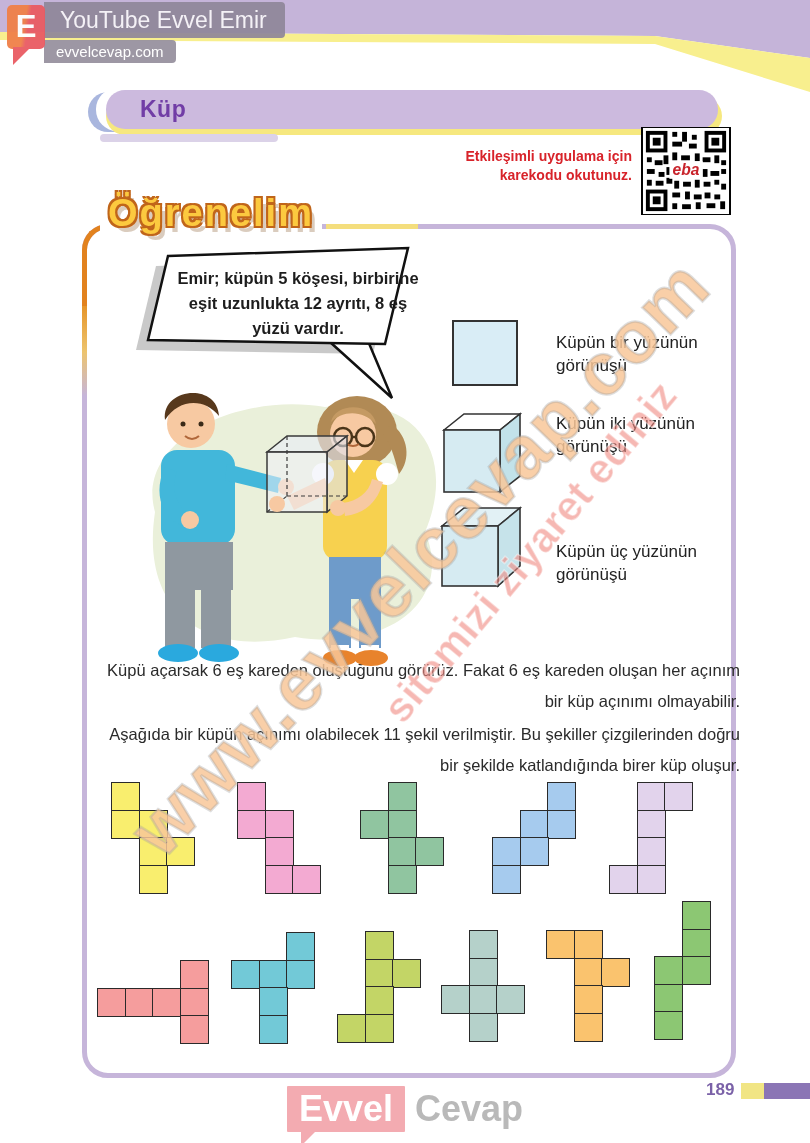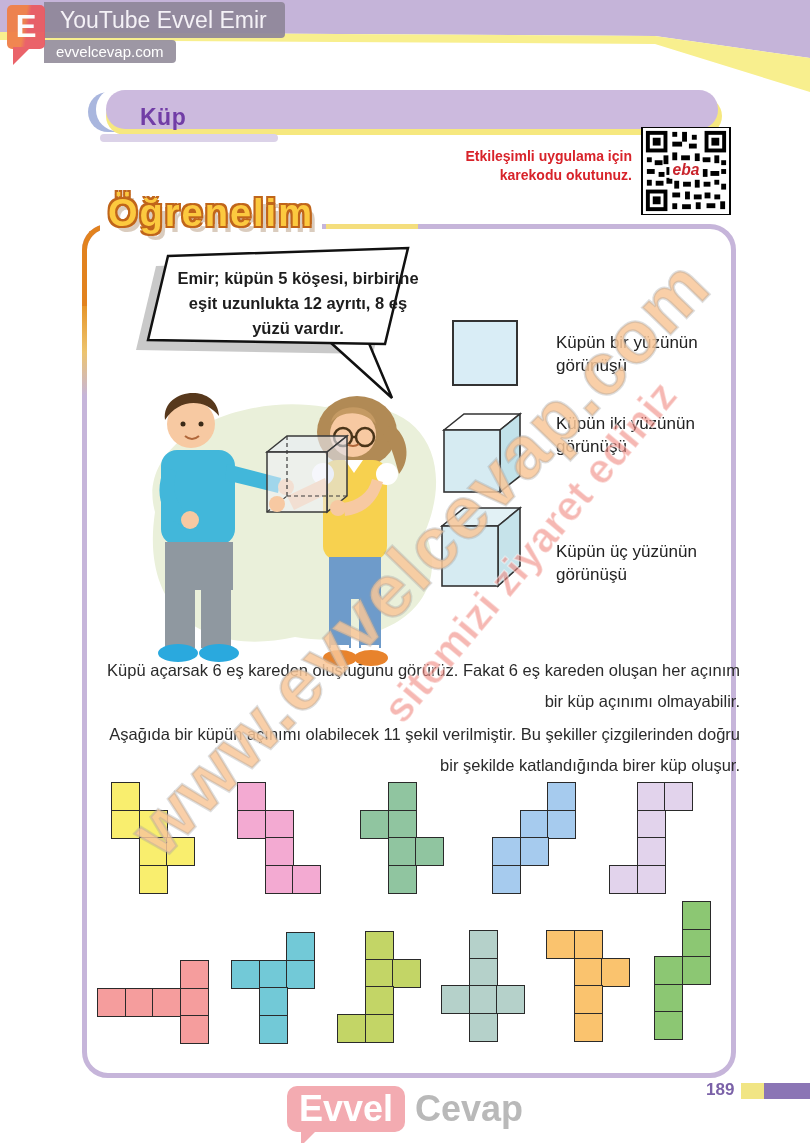--- a/index.html
+++ b/index.html
@@ -20,21 +20,21 @@
           border-radius:0 4px 4px 0;}
   .site-bar{left:44px;top:40px;height:23px;line-height:23px;padding:0 12px;
           background:rgba(152,145,159,.95);color:#fff;font-size:15px;z-index:4;
           border-radius:0 4px 4px 0;}
 
   
   .kup-blue{left:88px;top:92px;width:160px;height:40px;border-radius:20px;background:#a9b6de;}
   .kup-white{left:96px;top:88px;width:622px;height:43px;border-radius:21px;background:#ffffff;}
   .kup-yellow{left:106px;top:97px;width:616px;height:38px;border-radius:19px;background:#f6e87f;}
   .kup-main{left:106px;top:90px;width:612px;height:39px;border-radius:19px;background:#ccbade;}
-  .kup-label{padding-left:34px;line-height:39px;font-size:23px;font-weight:bold;color:#713da6;letter-spacing:.5px;margin-top:8px;}
+  .kup-label{padding-left:34px;line-height:39px;font-size:23px;font-weight:bold;color:#713da6;letter-spacing:.5px;}
   .kup-under{left:100px;top:134px;width:178px;height:8px;border-radius:4px;background:#dbd2e8;}
 
   
   .qr{left:641px;top:127px;width:90px;height:88px;}
   .qr-text{left:410px;top:147px;width:222px;text-align:right;color:#d8232a;
            font-weight:bold;font-size:14px;line-height:19px;white-space:nowrap;}
 
   
   .content-box{left:82px;top:224px;width:644px;height:844px;border:5px solid #c6b5da;border-radius:26px;}
   .corner-orange{left:82px;top:224px;width:30px;height:82px;border-top:5px solid #e2821e;
@@ -78,21 +78,21 @@
   .wm-big{left:-70px;top:515px;width:980px;font-size:74px;letter-spacing:2px;
       color:rgba(248,199,153,.85);-webkit-text-stroke:2.5px rgba(160,160,160,.35);
       transform:rotate(-46deg);}
   .wm-small{left:210px;top:528px;width:640px;font-size:42px;
       color:rgba(240,136,128,.6);-webkit-text-stroke:1.5px rgba(255,255,255,.45);
       transform:rotate(-50deg);}
 
   
   .brand{left:0;top:1086px;width:810px;display:flex;justify-content:center;align-items:center;z-index:45;}
   .brand-box{position:relative;background:#f3abb1;color:#fff;font-weight:bold;font-size:36px;
-      padding:2px 12px;border-radius:10px;}
+      padding:2px 12px;border-radius:1px;}
   .brand-box:after{content:"";position:absolute;left:14px;bottom:-14px;border:8px solid transparent;
       border-top-color:#f3abb1;border-left-color:#f3abb1;}
   .brand-gray{color:#b9b9b9;font-weight:bold;font-size:36px;margin-left:10px;}
   .pageno{left:706px;top:1080px;font-size:17px;font-weight:bold;color:#7b62a8;z-index:46;}
   .tick-y{left:741px;top:1083px;width:23px;height:16px;background:#f1e584;}
   .tick-p{left:764px;top:1083px;width:46px;height:16px;background:#8b75b5;}
 </style>
 </head>
 <body>
 

